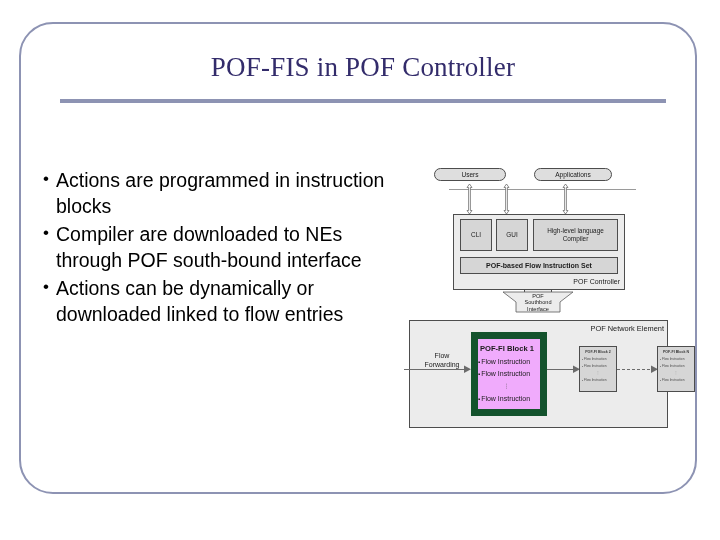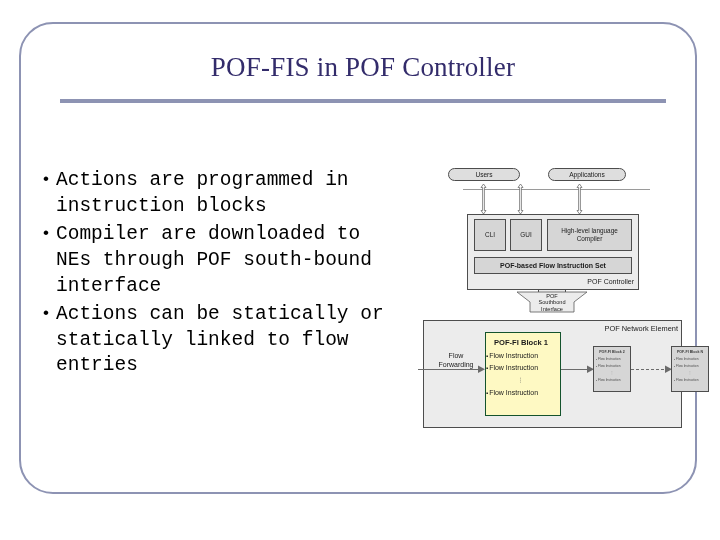--- a/index.html
+++ b/index.html
@@ -67,27 +67,26 @@
   }
   .bullet-dot {
     width: 20px;
     flex: 0 0 20px;
     text-align: center;
     font-size: 17px;
     line-height: 1.33;
   }
   .bullet-text {
     flex: 1 1 auto;
-    font-family: Liberation Mono, monospace;
   }
 
   
   #diagram {
     position: absolute;
-    left: 418px;
+    left: 404px;
     top: 160px;
     width: 272px;
     height: 278px;
     font-size: 6px;
     color: #1b1b1b;
   }
   .dg { position: absolute; box-sizing: border-box; }
 
   .pill {
     background: #dedede;
@@ -171,22 +170,22 @@
   }
 
   #flow-fwd-label {
     text-align: center;
     font-size: 7px;
     line-height: 1.25;
     color: #1b1b1b;
   }
 
   #block1 {
-    background: #fef9c3;
-    border: 1px solid #14532d;
+    background: #f0abfc;
+    border: 7px solid #14532d;
     padding: 5px 4px 0 0;
   }
   #block1-title {
     text-align: center;
     font-size: 7.6px;
     font-weight: bold;
     margin-bottom: 5px;
     color: #1b1b1b;
   }
   .fi-item {
@@ -259,21 +258,21 @@
   <div class="bullet-row">
     <span class="bullet-dot">•</span>
     <span class="bullet-text">Actions are programmed in instruction blocks</span>
   </div>
   <div class="bullet-row">
     <span class="bullet-dot">•</span>
     <span class="bullet-text">Compiler are downloaded to NEs through POF south-bound interface</span>
   </div>
   <div class="bullet-row">
     <span class="bullet-dot">•</span>
-    <span class="bullet-text">Actions can be statically or statically linked to flow entries</span>
+    <span class="bullet-text">Actions can be dynamically or downloaded linked to flow entries</span>
   </div>
 </div>
 
 <div id="diagram">
 
   <div class="dg pill" style="left:30px; top:8px; width:72px; height:13px;">
     <span>Users</span>
   </div>
   <div class="dg pill" style="left:130px; top:8px; width:78px; height:13px;">
     <span>Applications</span>

